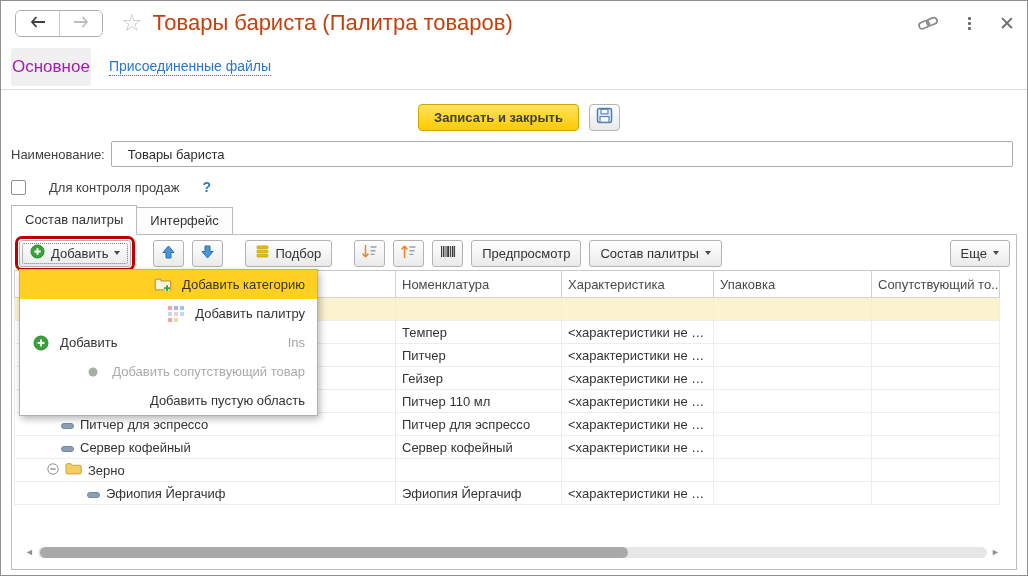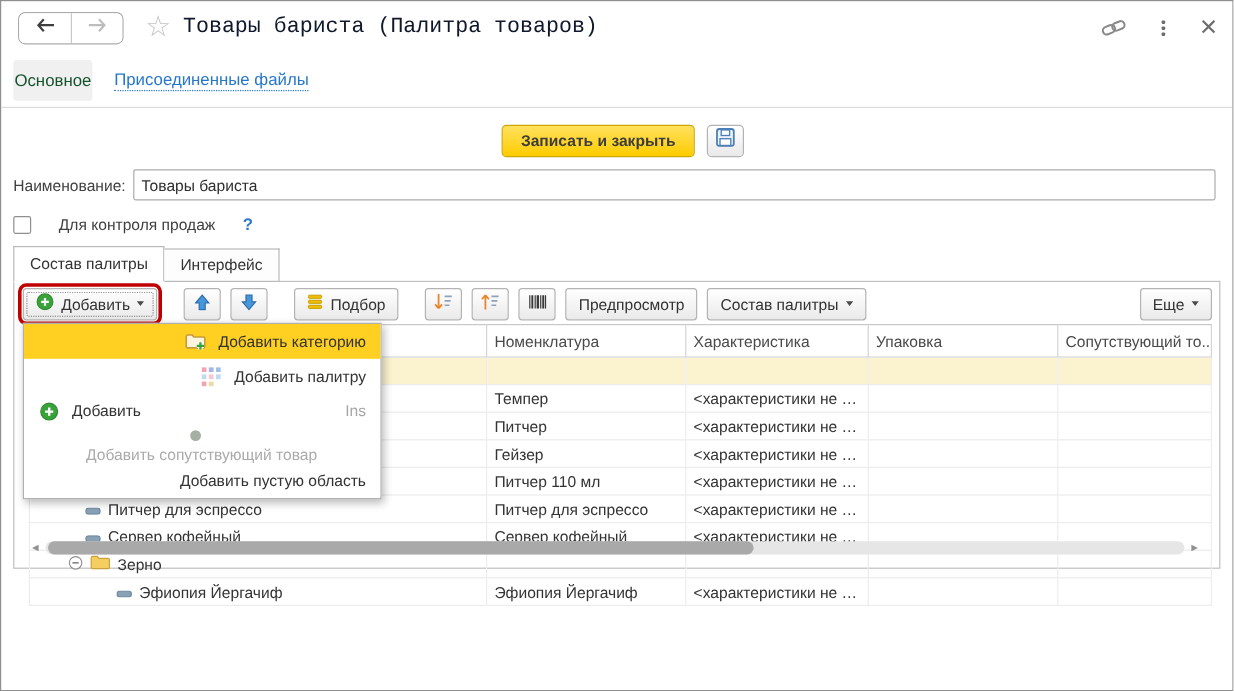--- a/index.html
+++ b/index.html
@@ -6,81 +6,81 @@
   html,body { background:#fff; }
   body { font-family:"Liberation Sans", sans-serif; width:1028px; height:576px; }
   .window { width:1028px; height:576px; border:1px solid #8f8f8f; background:#fff; position:relative; overflow:hidden; }
 
   
   .titlebar { display:flex; align-items:center; height:44px; padding:0 12px 0 14px; }
   .histgroup { display:flex; border:1px solid #ababab; border-radius:6px; overflow:hidden; height:27px; background:#fff; }
   .histbtn { width:43px; display:flex; align-items:center; justify-content:center; background:#fff; cursor:pointer; }
   .histbtn + .histbtn { border-left:1px solid #c9c9c9; }
   .star { font-size:24px; color:#c3c3c3; margin:0 10px 0 18px; line-height:1; cursor:pointer; }
-  .title { font-size:18px; color:#0f172a; white-space:nowrap;font-family:Liberation Mono, monospace; }
+  .title { font-size:22px; color:#c2410c; white-space:nowrap; }
   .tb-right { margin-left:auto; display:flex; align-items:center; gap:26px; }
   .kebab { display:flex; flex-direction:column; gap:2px; cursor:pointer; padding:2px; }
   .kebab i { width:3px; height:3px; background:#6c6c6c; border-radius:1px; }
   .closex { font-size:19px; color:#6e6e6e; cursor:pointer; line-height:1; }
   .linkico { cursor:pointer; display:flex; }
 
   
   .navtabs { display:flex; align-items:center; gap:18px; padding:0 0 0 10px; height:45px; border-bottom:1px solid #dcdcdc; }
-  .navtab-active { background:#f0f0f0; border-radius:3px; padding:9px 1px; font-size:14px; color:#14532d; cursor:pointer; }
+  .navtab-active { background:#f0f0f0; border-radius:3px; padding:9px 1px; font-size:17px; color:#a21caf; cursor:pointer; }
   .navtab-link { color:#2677c8; font-size:14px; border-bottom:1px dotted #2677c8; padding-bottom:1px; cursor:pointer; }
 
   
   .cmdbar { display:flex; align-items:center; gap:10px; padding:12px 0 0 10px; height:42px;justify-content:center; }
   .btn-yellow { background:linear-gradient(#ffe15e,#fc0); border:1px solid #cfa500; border-radius:4px; font-weight:bold; font-size:13px; color:#3d3d3d; padding:5px 15px; cursor:pointer; font-family:"Liberation Sans",sans-serif; }
   .btn-icon { background:linear-gradient(#ffffff,#e9e9e9); border:1px solid #b3b3b3; border-radius:4px; height:27px; width:31px; display:flex; align-items:center; justify-content:center; cursor:pointer; }
 
   
   .namerow { display:flex; align-items:center; padding:9px 14px 0 10px; }
   .namerow label { font-size:13px; color:#3f3f3f; margin-right:6px; white-space:nowrap; }
-  .namerow input { flex:1; height:26px; border:1px solid #ababab; border-radius:2px; font-size:13px; color:#2e2e2e; padding:0 6px; font-family:"Liberation Sans",sans-serif; outline:none; }
+  .namerow input { flex:1; height:26px; border:1px solid #ababab; border-radius:2px; font-size:13px; color:#2e2e2e; padding:0 16px; font-family:"Liberation Sans",sans-serif; outline:none; }
 
   
   .checkrow { display:flex; align-items:center; gap:23px; padding:10px 0 0 10px; height:30px; }
   .cbx { width:15px; height:15px; border:1px solid #8f8f8f; border-radius:2px; background:#fff; cursor:pointer; }
   .checkrow span.cblabel { font-size:13px; color:#3f3f3f; }
   .helpq { color:#2e79c7; font-weight:bold; font-size:14px; cursor:pointer; }
 
   
   .pagetabs { display:flex; align-items:flex-end; padding-left:10px; margin-top:8px; height:29px; position:relative; z-index:3; }
   .ptab { font-size:13px; color:#333; border:1px solid #b9b9b9; padding:6px 13px 7px; cursor:pointer; background:#fff; margin-bottom:-1px; }
   .ptab.active { border-bottom:1px solid #fff; }
   .ptab.inactive { border-left:none; padding:5px 13px 6px; background:#fdfdfd; }
 
   
-  .panel { margin:0 10px; border:1px solid #bfbfbf; height:240px; position:relative; background:#fff; }
+  .panel { margin:0 10px; border:1px solid #bfbfbf; height:336px; position:relative; background:#fff; }
 
   
   .toolbar { display:flex; align-items:center; padding:4px 6px 3px 7px; height:35px; gap:8px; }
   .tbtn { background:linear-gradient(#ffffff,#eaeaea); border:1px solid #b3b3b3; border-radius:3px; height:27px; display:inline-flex; align-items:center; justify-content:center; gap:6px; font-size:13px; color:#333; padding:0 10px; cursor:pointer; white-space:nowrap; }
   .tbtn.iconbtn { width:31px; padding:0; }
   .caret { width:0; height:0; border-left:3.5px solid transparent; border-right:3.5px solid transparent; border-top:4px solid #4a4a4a; display:inline-block; }
   .add-annot { outline:3px solid #c00000; outline-offset:1px; position:relative; }
   .add-annot::after { content:""; position:absolute; inset:2px; border:1px dotted #7a7a7a; border-radius:2px; pointer-events:none; }
   .grow { flex:1; } .ml6 { margin-left:6px; }
 
   
-  table.palette { border-collapse:collapse; table-layout:fixed; width:985px; margin-left:12px; }
+  table.palette { border-collapse:collapse; table-layout:fixed; width:985px; margin-left:2px; }
   table.palette th { font-weight:normal; font-size:13px; color:#4a4a4a; text-align:left; padding:6px 6px 5px; border:1px solid #d4d4d4; border-top:1px solid #c8c8c8; background:#fff; height:27px; white-space:nowrap; overflow:hidden; cursor:pointer; }
   table.palette td { font-size:13px; color:#333; height:23px; padding:0 6px; border-right:1px solid #ededed; border-bottom:1px solid #ececec; border-left:1px solid #ededed; white-space:nowrap; overflow:hidden; text-overflow:ellipsis; }
   tr.sel td { background:#fbf2d0; }
   td .graytxt, .graytxt { color:#a0a0a0; }
   .treecell { display:flex; align-items:center; gap:6px; }
   .tree-label { font-size:13px; color:#333; }
 
   
   .ctxmenu { position:absolute; left:7px; top:34px; width:299px; background:#fff; border:1px solid #b0b0b0; box-shadow:2px 3px 7px rgba(0,0,0,.28); z-index:10; }
   .mi { display:flex; align-items:center; height:29px; padding:0 12px 0 11px; font-size:13px; color:#333; cursor:pointer;justify-content:flex-end; }
   .mi .mico { width:19px; display:flex; justify-content:center; margin-right:10px; }
   .mi.hl { background:#ffd021; }
-  .mi.dis { color:#ababab; cursor:default;flex-direction:column; }
+  .mi.dis { color:#ababab; cursor:default; }
   .mi .short { margin-left:auto; color:#a6a6a6; font-size:13px; }
 
   
   .hscroll { position:absolute; left:13px; right:16px; bottom:11px; height:12px; display:flex; align-items:center; gap:4px; }
   .harrow { font-size:9px; color:#909090; line-height:1; cursor:pointer; }
   .htrack { flex:1; height:11px; background:#e6e6e6; border-radius:6px; position:relative; }
   .hthumb { position:absolute; left:2px; top:0; height:11px; width:62%; background:#a9a9a9; border-radius:6px; cursor:grab; }
 </style>
 </head>
 <body>

